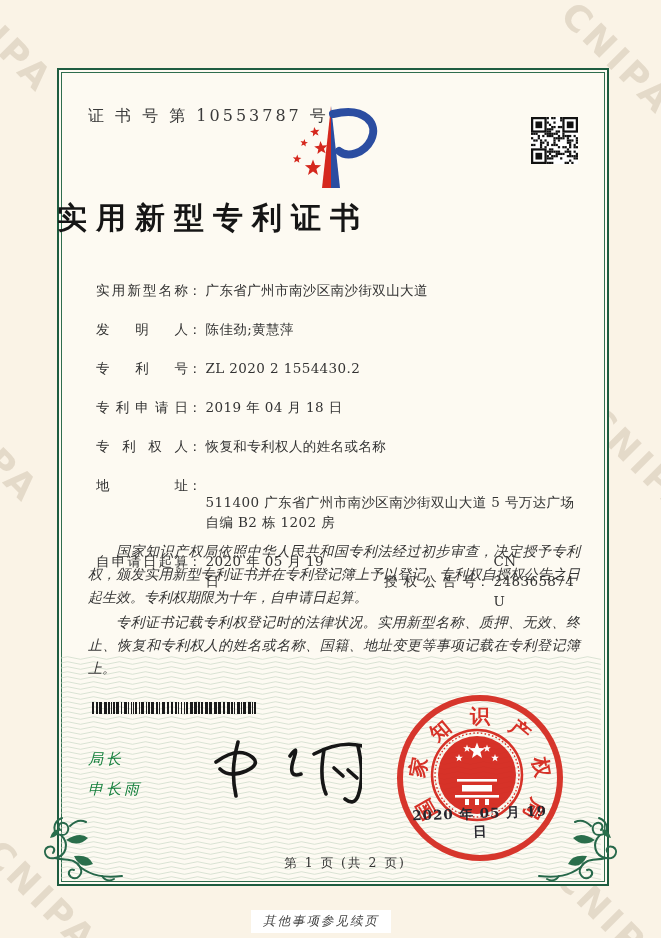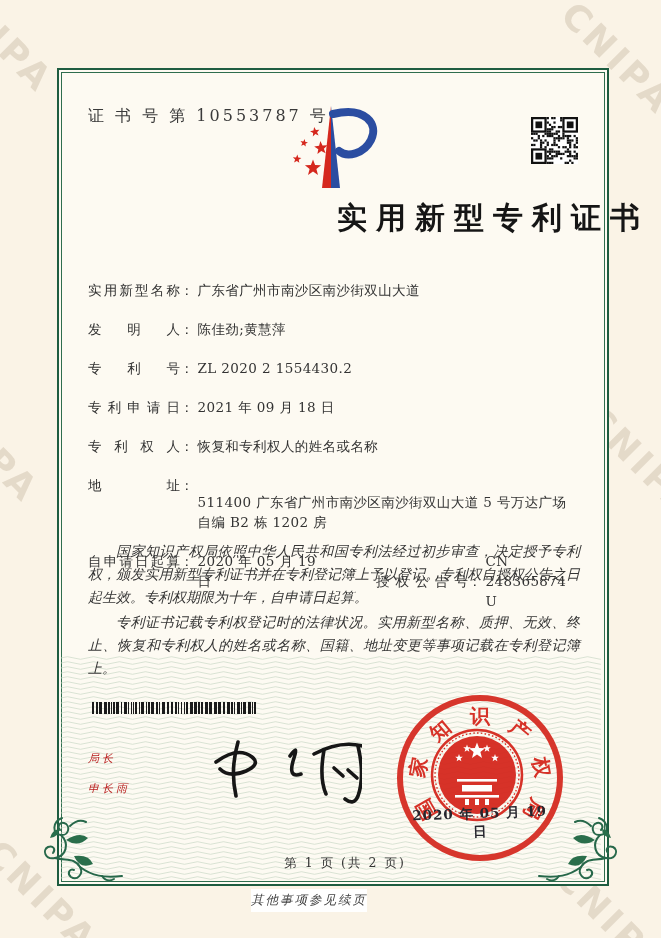--- a/index.html
+++ b/index.html
@@ -11,53 +11,53 @@
       font-size:36px;letter-spacing:4px;color:rgba(186,167,142,.33);
       transform:rotate(45deg);transform-origin:left top;white-space:nowrap;}
   
   .frame{position:absolute;left:57px;top:68px;width:548px;height:814px;
          border:2.5px solid #1e5c40;background:#fdfaf2;}
   .frame-inner{position:absolute;inset:2px;border:1px solid #2f6d4e;}
   
   .certno{left:88px;top:106px;font-size:16px;letter-spacing:3px;color:#3a3a3a;}
   .logo{left:281px;top:102px;width:100px;height:94px;}
   .qr{left:531px;top:117px;width:47px;height:47px;}
-  .title{left:57px;top:198px;width:548px;text-align:right;font-size:30px;
-         font-weight:bold;letter-spacing:9px;color:#151515;padding-left:44px;}
-  
-  .fields{left:88px;top:280px;width:494px;font-size:13.5px;line-height:20px;color:#333;}
+  .title{left:57px;top:198px;width:548px;text-align:left;font-size:30px;
+         font-weight:bold;letter-spacing:9px;color:#151515;}
+  
+  .fields{left:96px;top:280px;width:494px;font-size:13.5px;line-height:20px;color:#333;}
   .frow{display:flex;margin-bottom:19px;}
   .flbl{flex:none;width:92px;text-align:justify;text-align-last:justify;}
   .fcolon{flex:none;margin-right:4px;}
   .fval{letter-spacing:.4px;}
   .fval-addr{width:380px;margin-top:17px;}
   .g2{margin-left:58px;display:flex;align-items:center;}
   
   .paras{left:88px;top:540px;width:492px;font-size:14px;line-height:23px;
          text-align:justify;font-style:italic;color:#343434;}
   .paras p{margin:0;text-indent:2em;}
   .paras p+p{margin-top:2px;}
   
   .barcode{left:92px;top:702px;width:166px;height:12px;}
   
-  .signatory{left:88px;top:744px;font-size:11px;letter-spacing:3px;
-             line-height:30px;color:#b91c1c;font-style:italic;}
+  .signatory{left:88px;top:744px;font-size:15px;letter-spacing:3px;
+             line-height:30px;color:#15803d;font-style:italic;}
   .signature{left:172px;top:726px;}
   
   .seal{left:395px;top:693px;width:170px;height:170px;}
   .seal svg,.seal div{position:absolute;}
   .seal-date{left:12px;top:112px;width:146px;text-align:center;font-size:13.5px;
              font-weight:bold;letter-spacing:1px;color:#26262e;transform:rotate(-2deg);
              font-family:"DejaVu Serif",serif;}
   .ringtext span{position:absolute;left:85px;top:85px;font-size:20px;font-weight:bold;
              color:#d5281e;transform-origin:center;}
   
   .pageinfo{left:57px;top:855px;width:576px;text-align:center;font-size:12.5px;
             letter-spacing:2px;color:#333;}
-  .contnote{left:251px;top:889px;background:#ffffff;padding:3px 0;font-size:12.5px;
+  .contnote{left:251px;top:910px;background:#ffffff;padding:3px 12px;font-size:12.5px;
             letter-spacing:2px;color:#444;font-style:italic;}
   .flourish{position:absolute;width:84px;height:80px;}
 </style>
 </head>
 <body>
 
 <div class="page">
 
   <span class="wm" style="left:-38px;top:-28px;">CNIPA</span>
   <span class="wm" style="left:582px;top:-6px;">CNIPA</span>
@@ -316,21 +316,21 @@
       <span class="fval">陈佳劲;黄慧萍</span>
     </div>
     <div class="frow">
       <span class="flbl">专利号</span>
         <span class="fcolon">：</span>
       <span class="fval">ZL 2020 2 1554430.2</span>
     </div>
     <div class="frow">
       <span class="flbl">专利申请日</span>
         <span class="fcolon">：</span>
-      <span class="fval">2021 年 09 月 18 日</span>
+      <span class="fval">2019 年 04 月 18 日</span>
     </div>
     <div class="frow">
       <span class="flbl">专利权人</span>
         <span class="fcolon">：</span>
       <span class="fval">恢复和专利权人的姓名或名称</span>
     </div>
     <div class="frow">
       <span class="flbl">地址</span>
         <span class="fcolon">：</span>
       <span class="fval fval-addr">511400 广东省广州市南沙区南沙街双山大道 5 号万达广场自编 B2 栋 1202 房</span>

